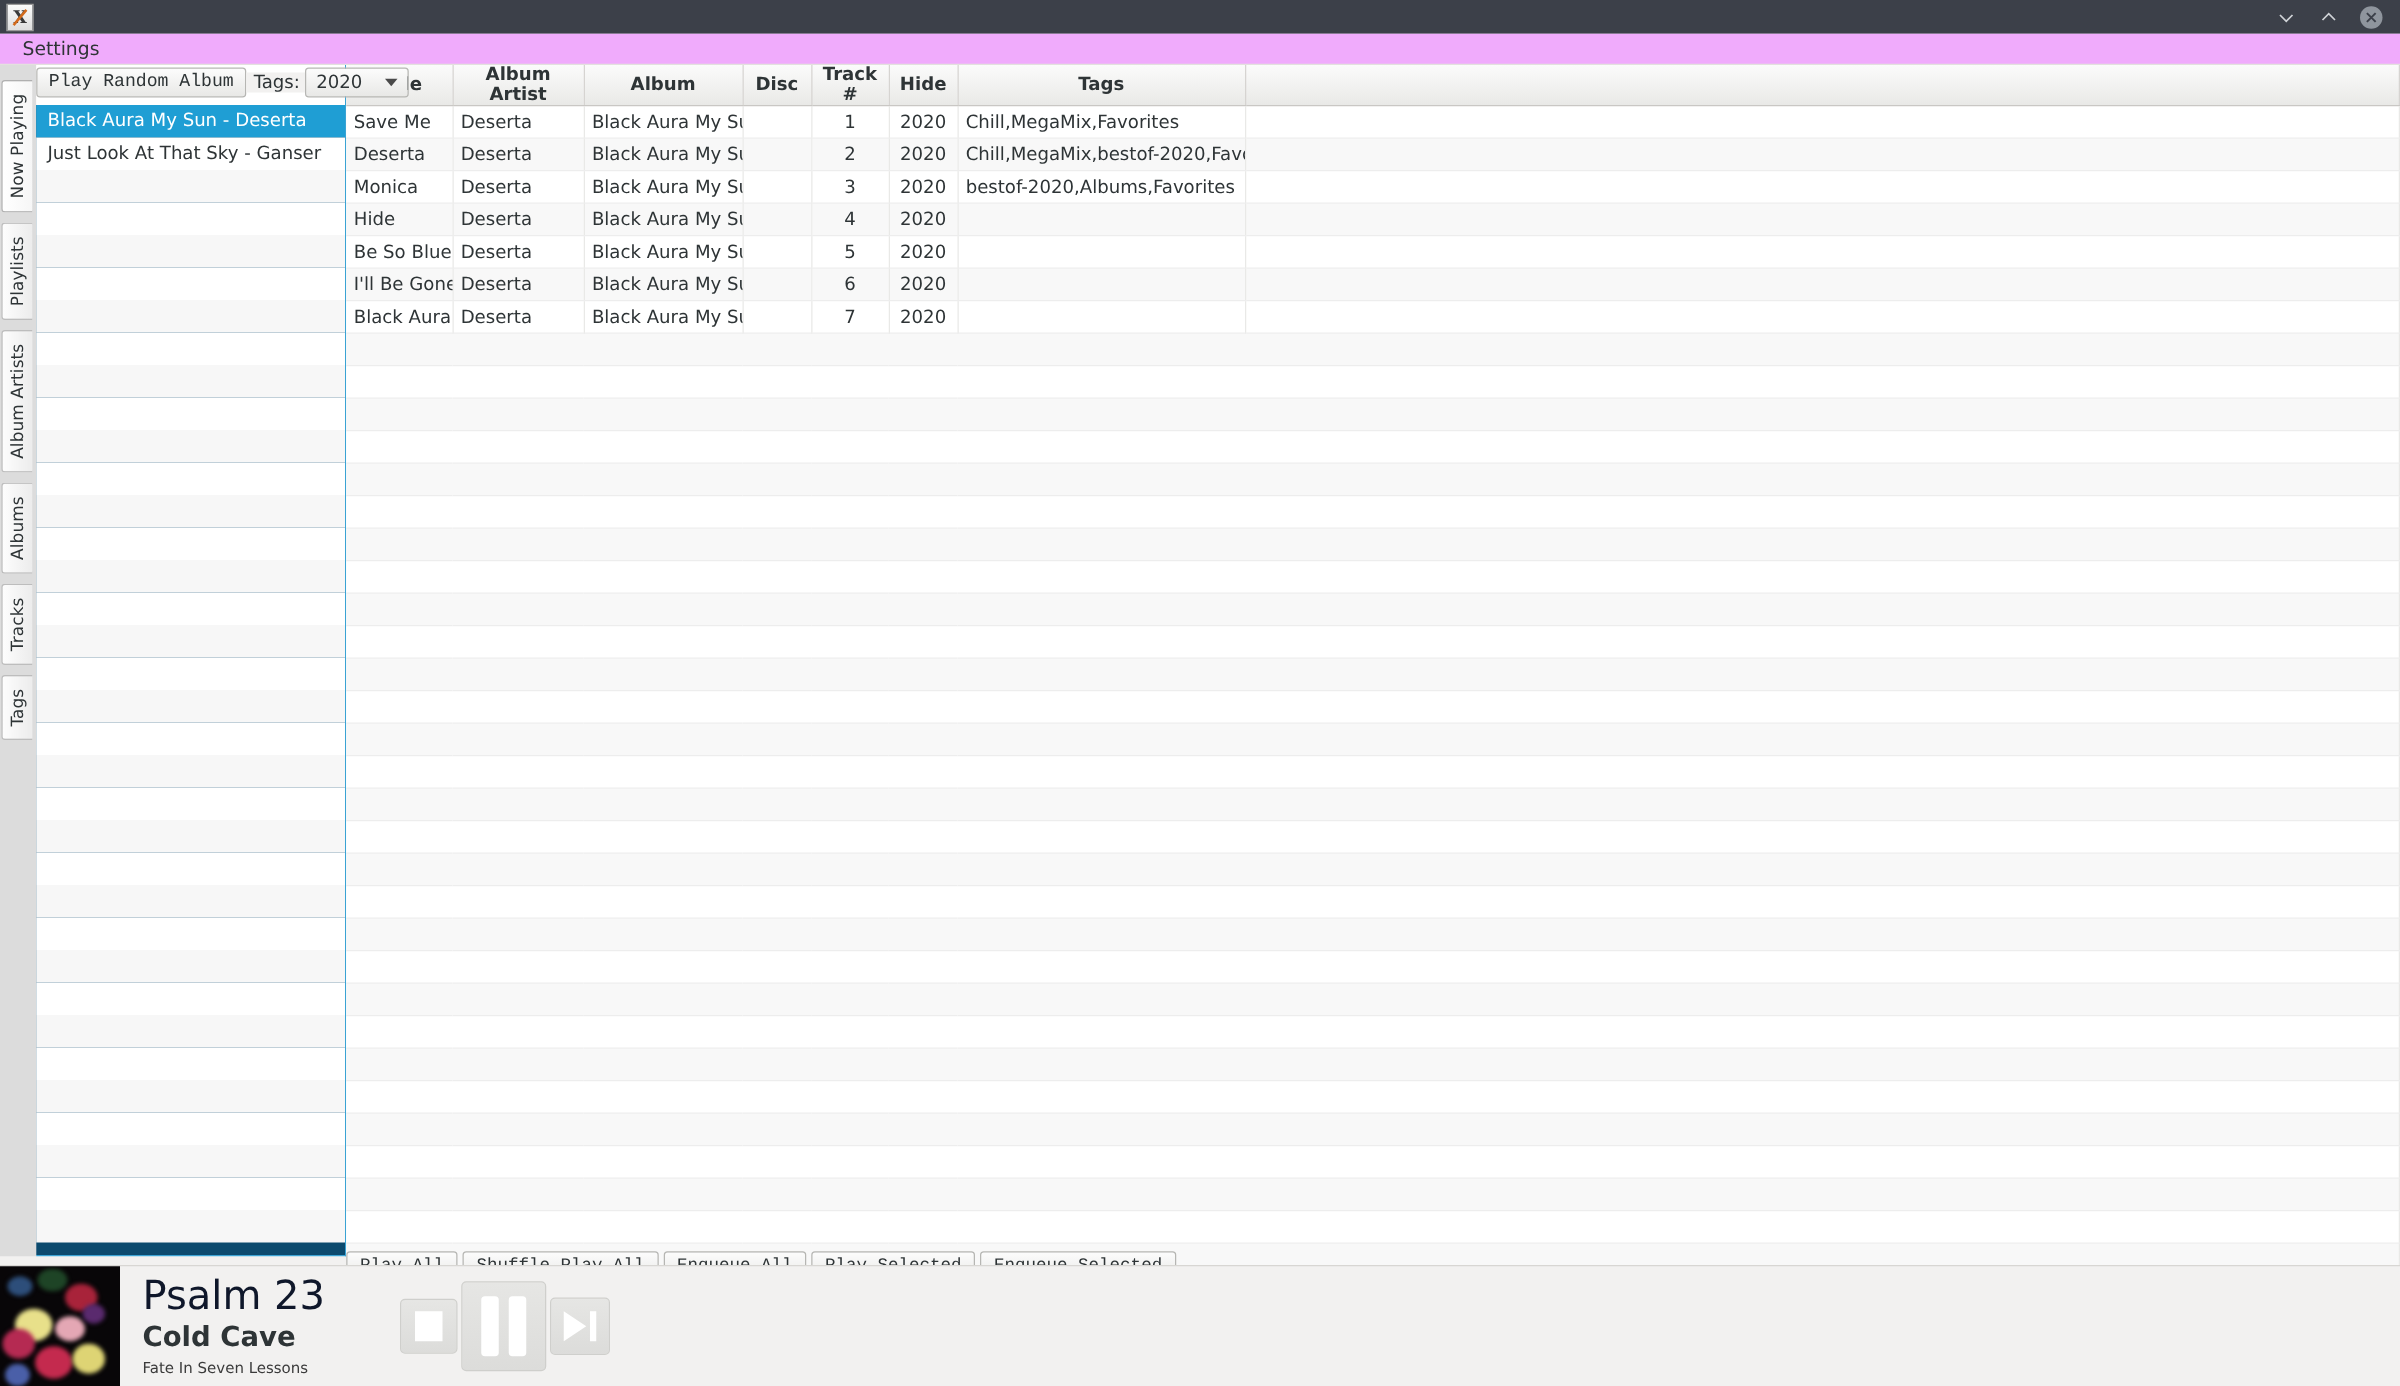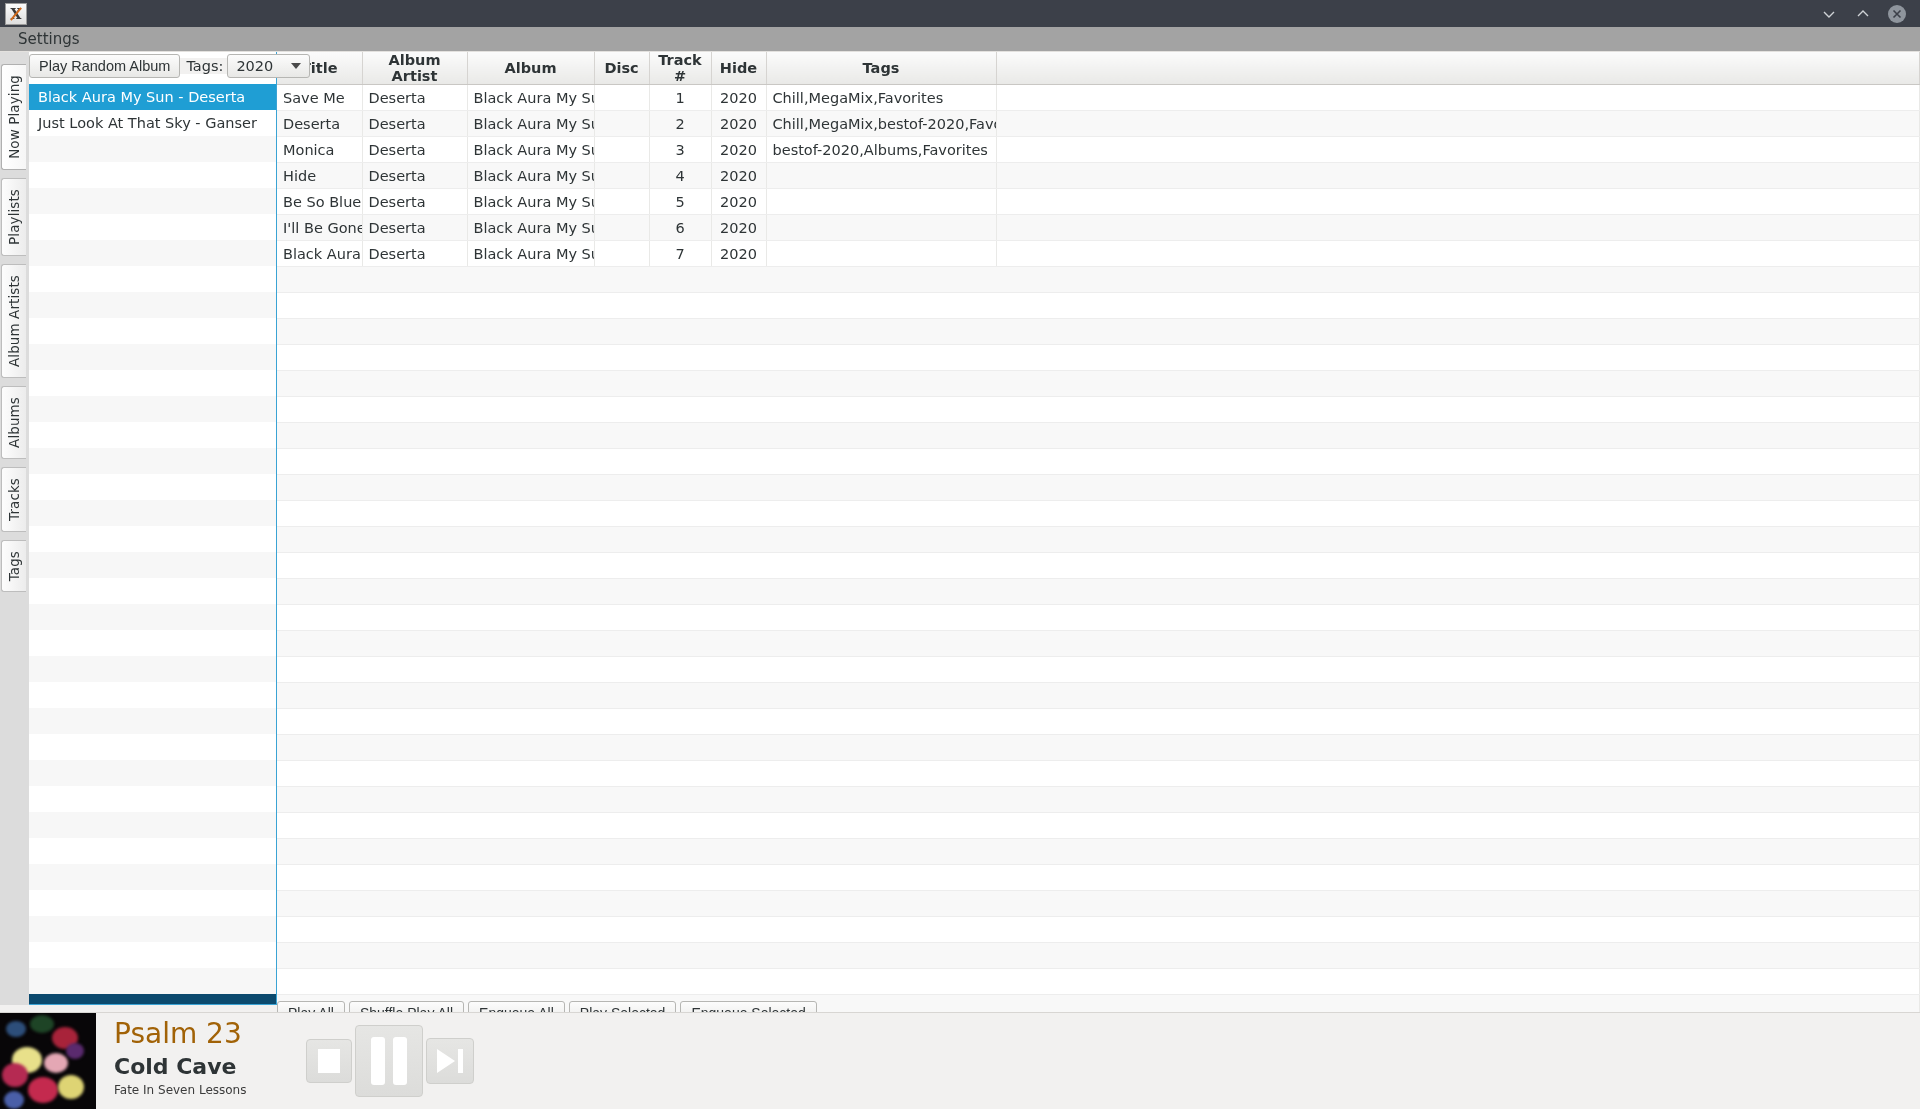--- a/index.html
+++ b/index.html
@@ -33,21 +33,21 @@
   .titlebar-spacer { flex: 1; }
   .tb-btn {
     width: 34px; height: 27px; display: flex; align-items: center; justify-content: center;
     color: #cfd2d6;
   }
   .tb-btn svg { display: block; }
 
   
   .menubar {
     position: absolute; left: 0; top: 27px; width: 1920px; height: 25px;
-    background: #a3a3a3;
+    background: #f0abfc;
     display: flex; align-items: center;
     border-bottom: 1px solid #e3e1de;
   }
   .menu-item {
     padding: 2px 10px; font-size: 15px; color: #2e3436;
     margin-left: 8px;
   }
 
   
   .tabstrip {
@@ -88,21 +88,21 @@
     position: absolute; left: 29px; top: 53px; height: 26px;
     display: flex; align-items: center; z-index: 6;
   }
   .btn {
     background: linear-gradient(#fcfcfc, #e8e8e6);
     border: 1px solid #b6b6b3;
     border-radius: 3px;
     font-size: 14.5px; color: #2e3436;
     padding: 3px 9px;
     white-space: nowrap;
-    font-family: Liberation Sans, sans-serif;
+    font-family: Liberation Mono, monospace;
   }
   .year-label { font-size: 14.5px; color: #2e3436; padding: 0 4px 0 6px; background:#f2f1f0;}
   .combo {
     background: linear-gradient(#fcfcfc, #e8e8e6);
     border: 1px solid #b6b6b3;
     border-radius: 3px;
     font-size: 14.5px; color: #2e3436;
     padding: 3px 8px;
     min-width: 70px;
     display: flex; align-items: center; justify-content: space-between; gap: 18px;
@@ -166,21 +166,21 @@
   .albumart {
     width: 96px; height: 96px; flex: none;
     position: relative; overflow: hidden;
     background: #080608;
   }
   .albumart .blob { position: absolute; border-radius: 50%; filter: blur(1.5px); }
   .nowmeta {
     padding: 6px 0 0 18px;
     display: flex; flex-direction: column; justify-content: flex-start; gap: 4px;
   }
-  .np-title { font-size: 28px; color: #a16207; line-height: 1.1; }
+  .np-title { font-size: 32px; color: #0f172a; line-height: 1.1; }
   .np-artist { font-size: 22px; color: #2e3436; font-weight: bold; }
   .np-album { font-size: 12px; color: #3b3b3b; }
   .controls { display: flex; align-items: center; gap: 0; margin-left: 60px; }
   .ctl {
     background: linear-gradient(#e6e6e4, #dcdcda);
     border: 1px solid #cfcfcc;
     border-radius: 4px;
     display: flex; align-items: center; justify-content: center;
   }
   .ctl.stop { width: 46px; height: 44px; }

